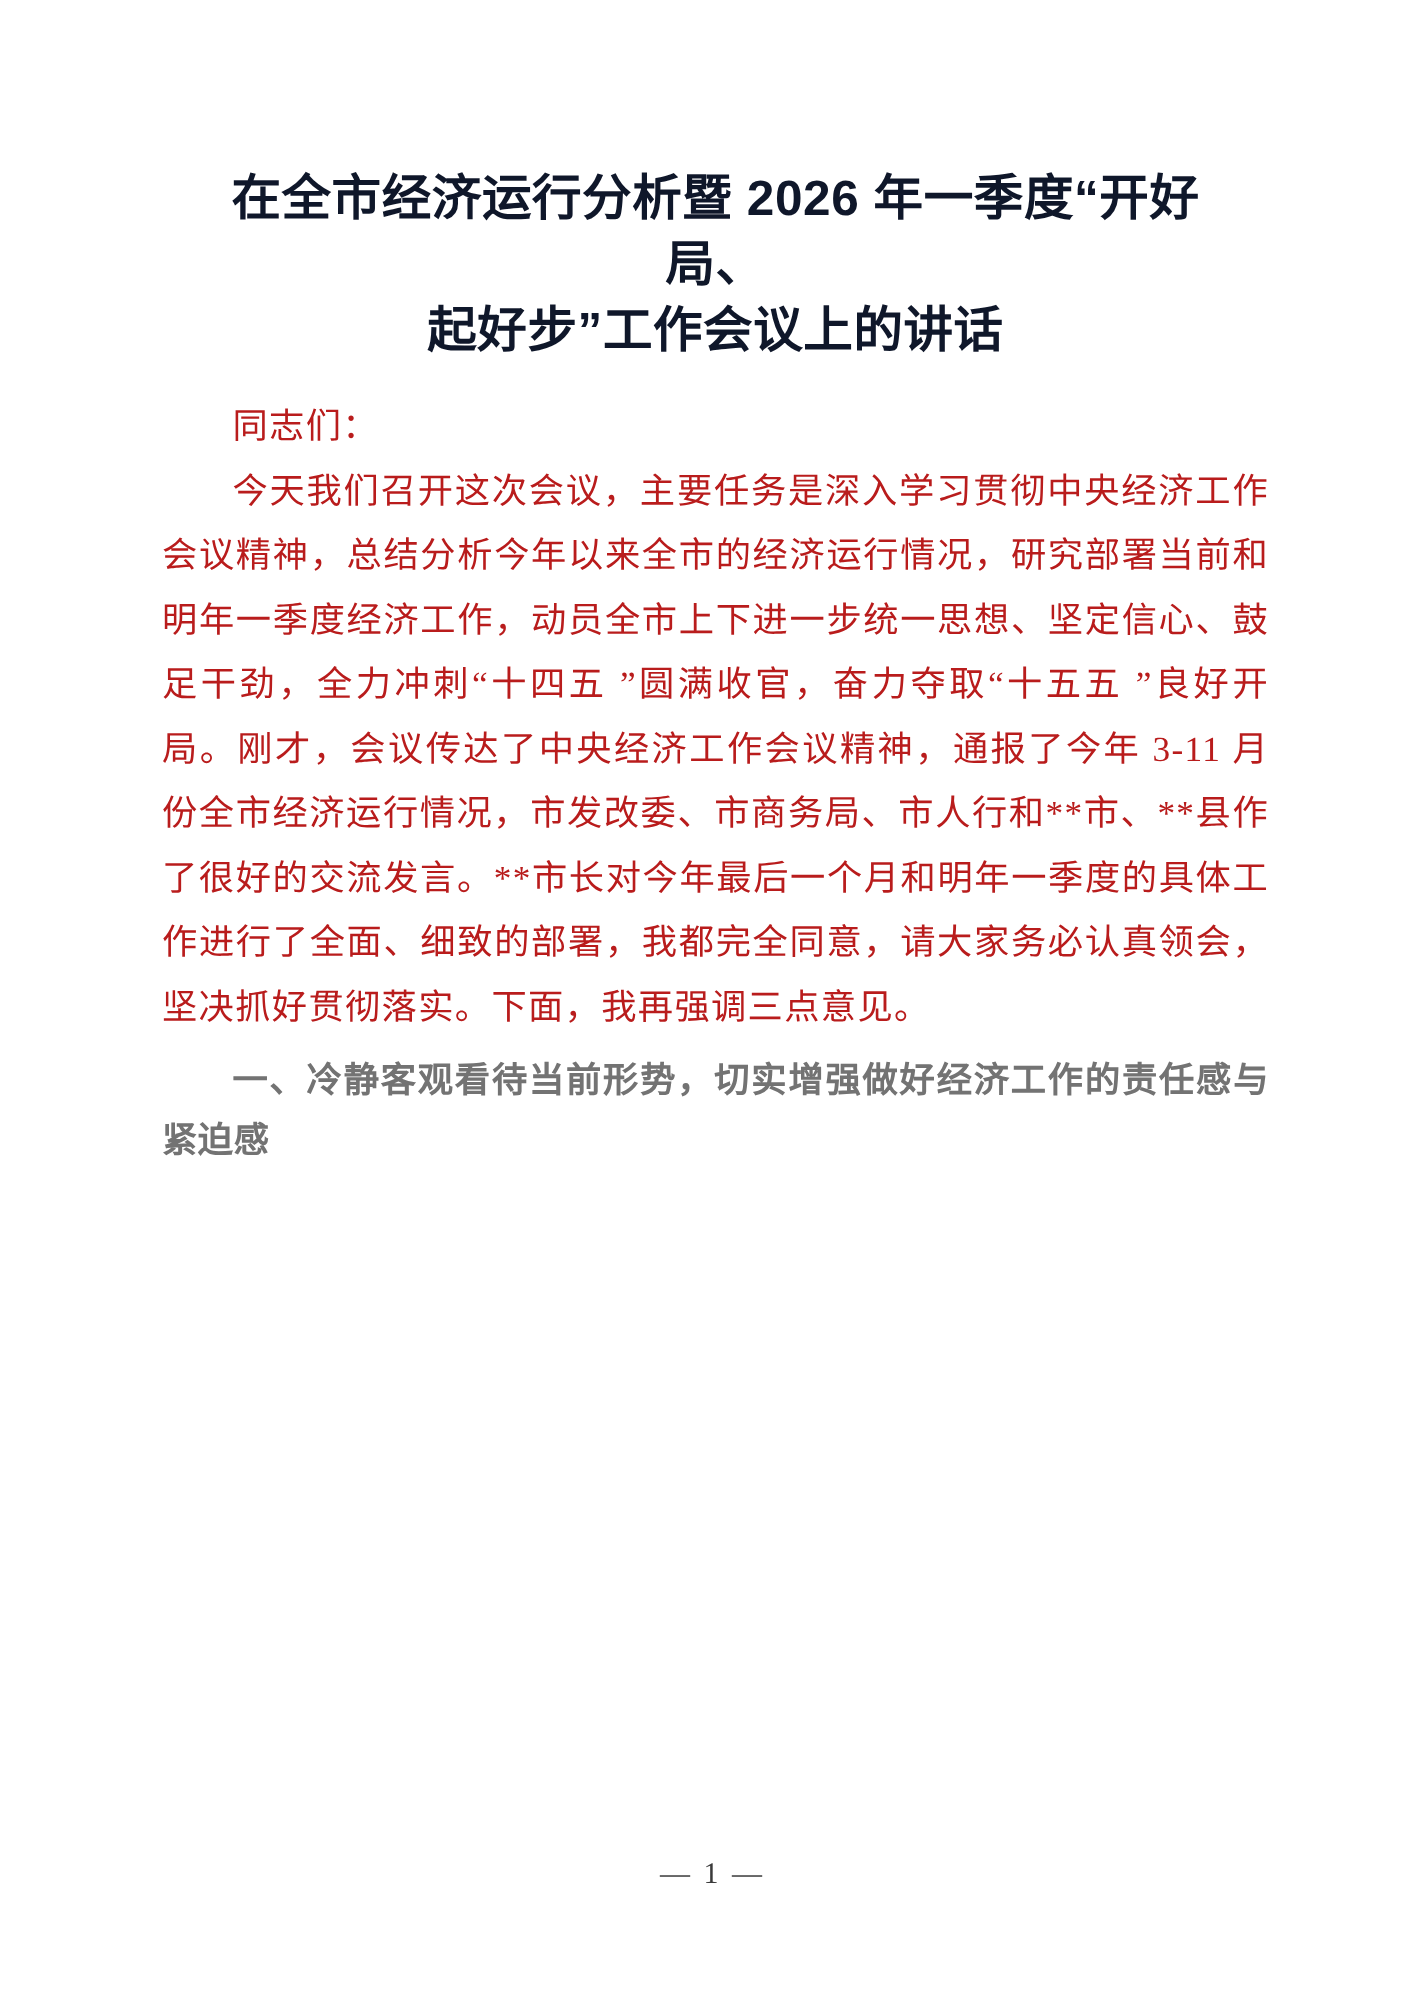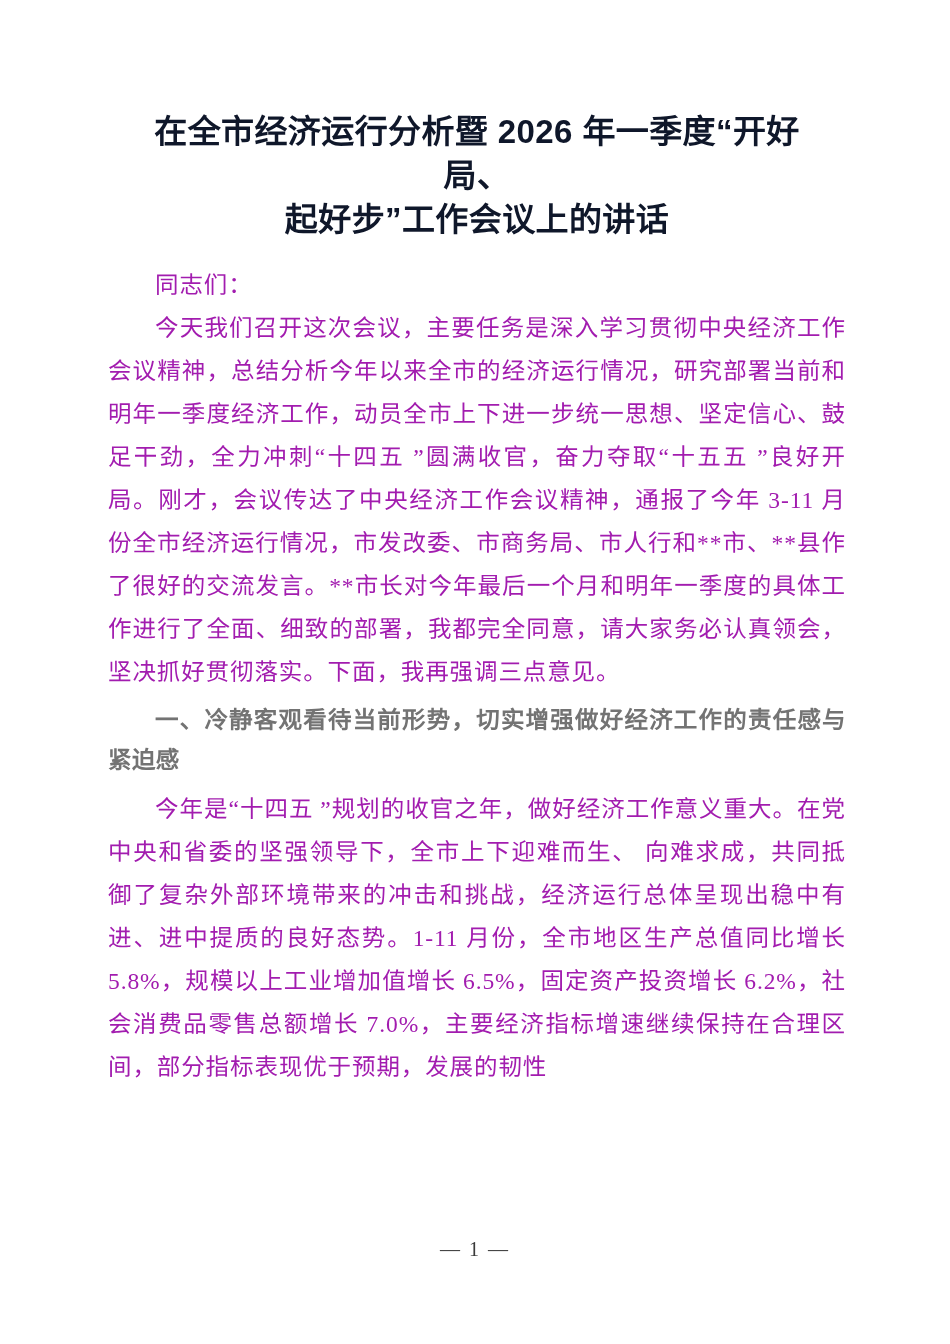--- a/index.html
+++ b/index.html
@@ -49,21 +49,21 @@
   }
 
   
   .body-para {
     font-family: "Liberation Serif", "DejaVu Serif", serif;
     font-size: 23.5px;
     line-height: 43px;
     text-align: justify;
     text-justify: inter-ideograph;
     margin: 0;
-    color: #a21caf;
+    color: #b91c1c;
     letter-spacing: 0.9px;
   }
 
   .indent-2 {
     text-indent: 2em;
   }
 
   .salutation {
     text-indent: 2em;
     margin-bottom: 0;
@@ -111,19 +111,18 @@
       <span class="t-line t-line-2">局、</span>
       <span class="t-line t-line-3">起好步”工作会议上的讲话</span>
     </h1>
 
     <p class="body-para salutation gap-top-1">同志们：</p>
 
     <p class="body-para indent-2">今天我们召开这次会议，主要任务是深入学习贯彻中央经济工作会议精神，总结分析今年以来全市的经济运行情况，研究部署当前和明年一季度经济工作，动员全市上下进一步统一思想、坚定信心、鼓足干劲，全力冲刺“十四五 ”圆满收官，奋力夺取“十五五 ”良好开局。刚才，会议传达了中央经济工作会议精神，通报了今年 3-11 月份全市经济运行情况，市发改委、市商务局、市人行和**市、**县作了很好的交流发言。**市长对今年最后一个月和明年一季度的具体工作进行了全面、细致的部署，我都完全同意，请大家务必认真领会，坚决抓好贯彻落实。下面，我再强调三点意见。</p>
 
     <p class="section-heading">一、冷静客观看待当前形势，切实增强做好经济工作的责任感与紧迫感</p>
 
-    <p class="body-para indent-2 gap-top-2">今年是“十四五 ”规划的收官之年，做好经济工作意义重大。在党中央和省委的坚强领导下，全市上下迎难而生、 向难求成，共同抵御了复杂外部环境带来的冲击和挑战，经济运行总体呈现出稳中有进、进中提质的良好态势。1-11 月份，全市地区生产总值同比增长 5.8%，规模以上工业增加值增长 6.5%，固定资产投资增长 6.2%，社会消费品零售总额增长 7.0%，主要经济指标增速继续保持在合理区间，部分指标表现优于预期，发展的韧性</p>
 
   </div>
 
   <div class="page-footer">— 1 —</div>
 
 </div>
 
 </body></html>

